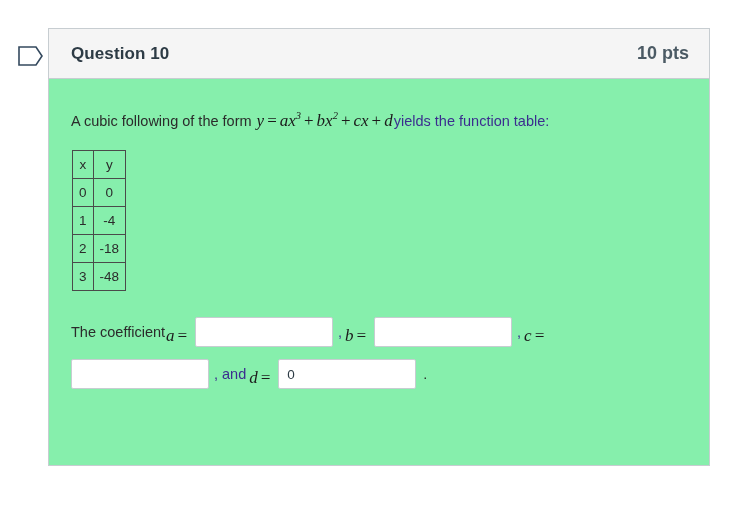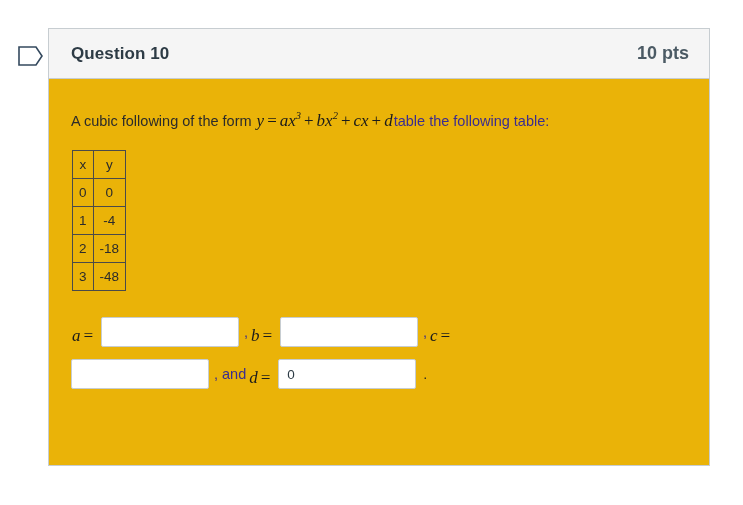--- a/index.html
+++ b/index.html
@@ -26,21 +26,21 @@
   #flag-icon-wrap svg { display: block; }
 
   
   #question-card {
     position: absolute;
     left: 48px;
     top: 28px;
     width: 662px;
     height: 438px;
     border: 1px solid #c7cdd1;
-    background: #eab308;
+    background: #86efac;
     box-sizing: border-box;
   }
 
   #question-header {
     height: 50px;
     background: #f5f5f5;
     border-bottom: 1px solid #c7cdd1;
     display: flex;
     align-items: center;
     justify-content: space-between;
@@ -163,21 +163,21 @@
 
   <div id="question-header">
     <span id="question-title">Question 10</span>
     <span id="question-points">10 pts</span>
   </div>
 
   <div id="question-body">
 
     <div class="prompt-line">
       <span>A cubic following of the form</span>
-      <span class="mathtex"><span>y</span><span class="op">=</span><span>a</span><span>x</span><sup>3</sup><span class="op">+</span><span>b</span><span>x</span><sup>2</sup><span class="op">+</span><span>c</span><span>x</span><span class="op">+</span><span>d</span></span><span class="purple">table the following table:</span>
+      <span class="mathtex"><span>y</span><span class="op">=</span><span>a</span><span>x</span><sup>3</sup><span class="op">+</span><span>b</span><span>x</span><sup>2</sup><span class="op">+</span><span>c</span><span>x</span><span class="op">+</span><span>d</span></span><span class="purple">yields the function table:</span>
     </div>
 
     <table id="value-table">
       <tbody>
         <tr>
           <td class="col-x">x</td>
           <td class="col-y">y</td>
         </tr>
         <tr>
           <td class="col-x">0</td>
@@ -194,20 +194,21 @@
         <tr>
           <td class="col-x">3</td>
           <td class="col-y">-48</td>
         </tr>
       </tbody>
     </table>
 
     <div id="answer-block">
 
       <div class="answer-row">
+        <span class="label">The coefficient</span>
         <span class="mathtex">a</span>
         <span class="mathtex">=</span>
         <input class="answer-input" type="text" value="" style="">
         <span class="sep">,</span>
         <span class="mathtex">b</span>
         <span class="mathtex">=</span>
         <input class="answer-input" type="text" value="" style="">
         <span class="sep">,</span>
         <span class="mathtex">c</span>
         <span class="mathtex">=</span>

